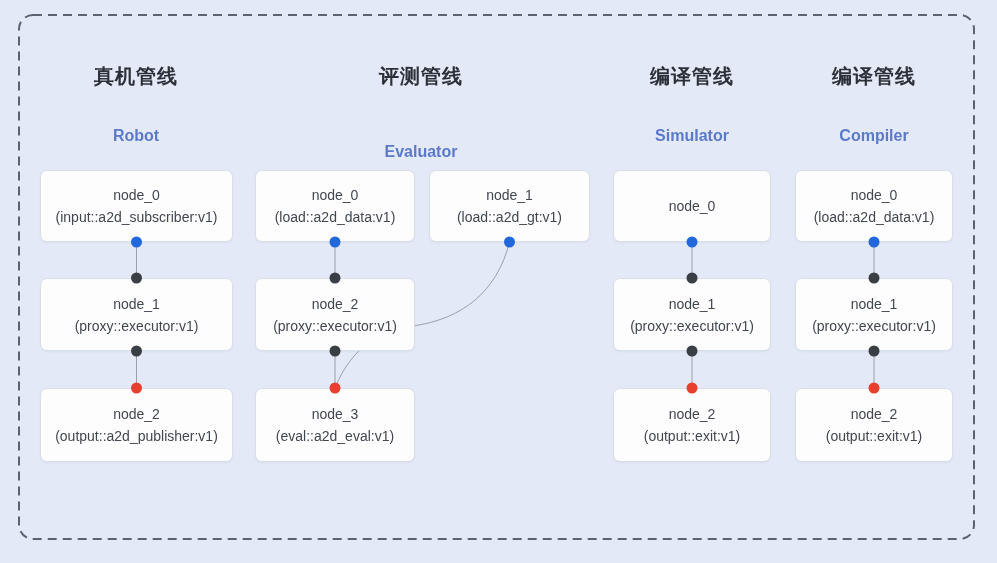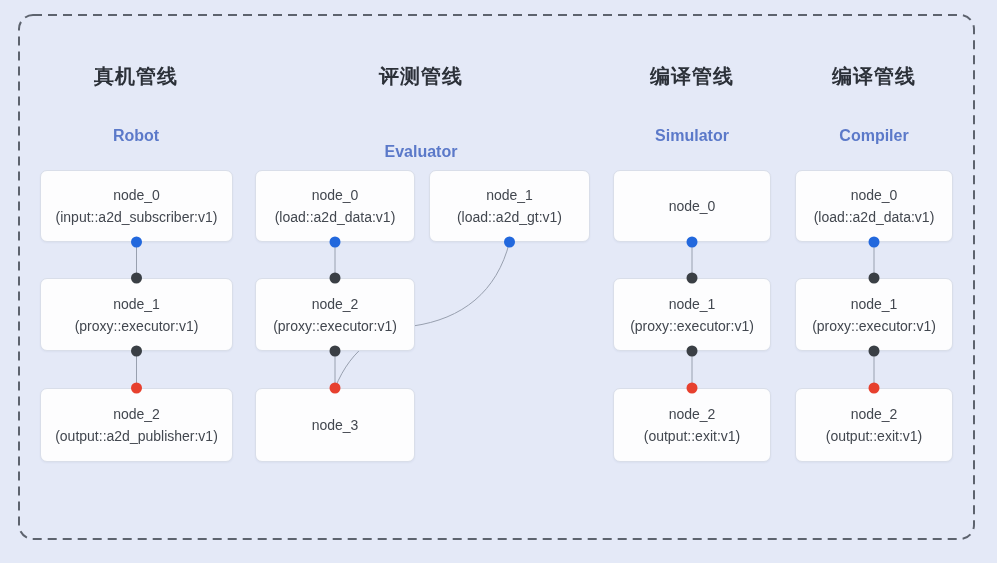--- a/index.html
+++ b/index.html
@@ -81,20 +81,21 @@
       <div class="node" style="left: 429px; top: 170px; width: 161px; height: 72px;">
         <span class="node-id">node_1</span>
         <span class="node-type">(load::a2d_gt:v1)</span>
       </div>
       <div class="node" style="left: 255px; top: 278px; width: 160px; height: 73px;">
         <span class="node-id">node_2</span>
         <span class="node-type">(proxy::executor:v1)</span>
       </div>
       <div class="node" style="left: 255px; top: 388px; width: 160px; height: 74px;">
         <span class="node-id">node_3</span>
+        <span class="node-type">(eval::a2d_eval:v1)</span>
       </div>
       <div class="title-cn" style="left: 572px; top: 63px;">编译管线</div>
       <div class="title-en" style="left: 572px; top: 122px;">Simulator</div>
       <div class="node" style="left: 613px; top: 170px; width: 158px; height: 72px;">
         <span class="node-id">node_0</span>
       </div>
       <div class="node" style="left: 613px; top: 278px; width: 158px; height: 73px;">
         <span class="node-id">node_1</span>
         <span class="node-type">(proxy::executor:v1)</span>
       </div>

